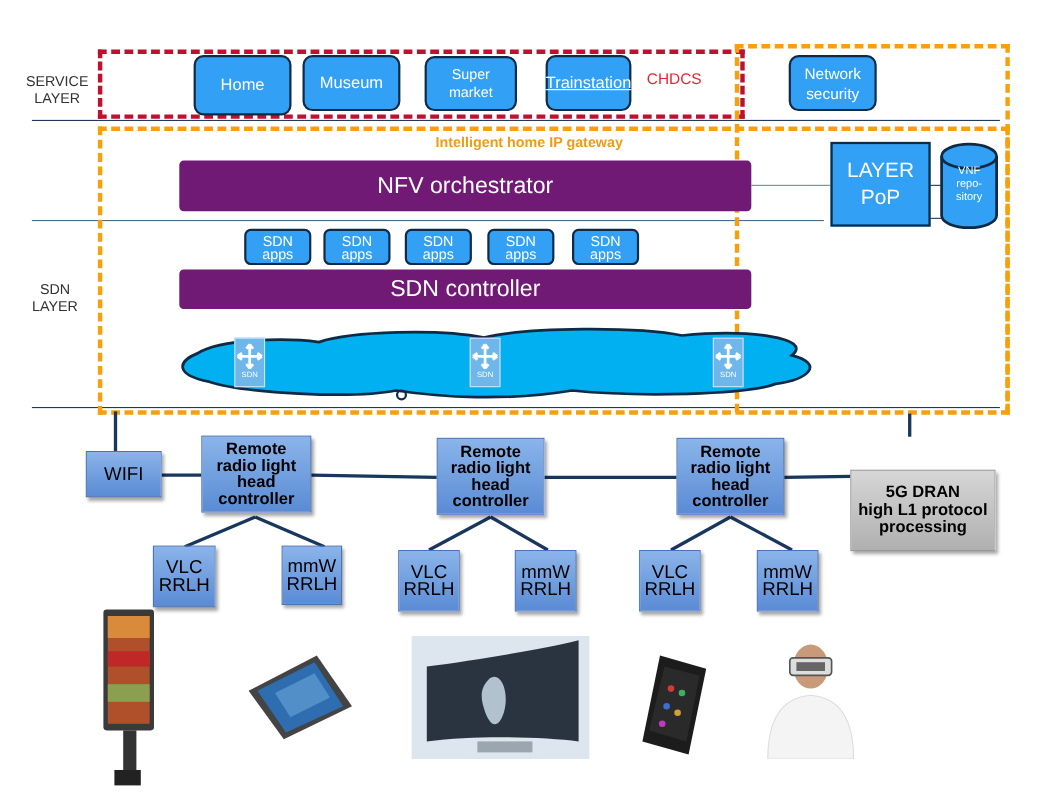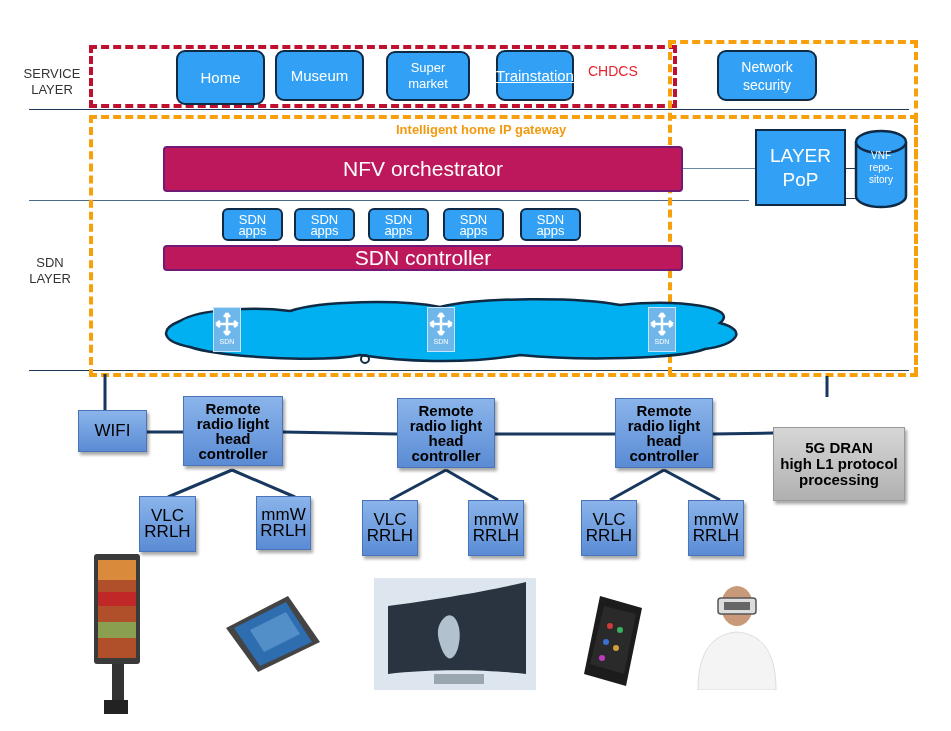--- a/index.html
+++ b/index.html
@@ -4,21 +4,21 @@
 <style>
   html, body { margin:0; padding:0; background:#ffffff; }
   body { width:951px; height:731px; position:relative; overflow:hidden; font-family:"Liberation Sans", sans-serif; }
   .abs { position:absolute; box-sizing:border-box; }
   .layer-label { font-size:13px; color:#333; text-align:center; line-height:16px; }
   .hline { height:0; border-top:1.5px solid #1f3a5a; }
   .svc-box { background:#31a0f5; border:2.5px solid #0e2a45; border-radius:9px; color:#fff; display:flex; align-items:center; justify-content:center; text-align:center; font-size:15px; line-height:17px; }
   .svc-box.small { font-size:13px; line-height:16px; }
   .dash-red { border:4px dashed #c0102f; }
   .dash-orange { border:4px dashed #f7a00c; }
-  .bar { background:#be185d; border:2px solid #701a75; border-radius:4px; color:#fff; display:flex; align-items:center; justify-content:center; font-size:21px; }
+  .bar { background:#701a75; border:6px solid #701a75; border-radius:4px; color:#fff; display:flex; align-items:center; justify-content:center; font-size:21px; }
   .app { background:#31a0f5; border:2px solid #0e2a45; border-radius:6px; color:#fff; font-size:13px; line-height:11px; text-align:center; display:flex; flex-direction:column; align-items:center; justify-content:center; }
   .nfvi { background:#31a0f5; border:2.5px solid #0e2a45; color:#fff; font-size:19px; line-height:24px; display:flex; align-items:center; justify-content:center; text-align:center; }
   .rrh { background:linear-gradient(#8ab4ea, #5a8bd4); border:1px solid #4a74b8; box-shadow:2px 3px 3px rgba(0,0,0,0.35); color:#000; font-weight:bold; text-align:center; display:flex; align-items:center; justify-content:center; }
   .gray { background:linear-gradient(#d6d6d6, #b0b0b0); border:1px solid #999; box-shadow:2px 3px 3px rgba(0,0,0,0.35); color:#000; font-weight:bold; text-align:center; display:flex; align-items:center; justify-content:center; }
   .orange-title { color:#f39a10; font-weight:bold; font-size:13px; }
   .chdcs { color:#e8242f; font-size:14px; }
 </style>
 </head>
 <body>
 
@@ -49,21 +49,21 @@
 </div>
 <div class="abs svc-box small" style="left:386px;top:51px;width:84px;height:50px;flex-direction:column;">
   <span>Super</span>
   <span>market</span>
 </div>
 <div class="abs svc-box" style="left:496px;top:50px;width:78px;height:51px;text-decoration:underline;">
   <span>Train</span>
   <span>station</span>
 </div>
 <div class="abs chdcs" style="left:588px;top:63px;">CHDCS</div>
-<div class="abs svc-box" style="left:717px;top:50px;width:100px;height:51px;flex-direction:column;font-size:14px;line-height:18px;">
+<div class="abs svc-box" style="left:717px;top:50px;width:80px;height:51px;flex-direction:column;font-size:14px;line-height:18px;">
   <span>Network</span>
   <span>security</span>
 </div>
 
 <div class="abs orange-title" style="left:363px;top:122px;padding-left:33px;">Intelligent home IP gateway</div>
 
 <div class="abs bar" style="left:163px;top:146px;width:520px;height:46px;">
   <span>NFV orchestrator</span>
 </div>
 
@@ -100,21 +100,21 @@
 </div>
 <div class="abs app" style="left:443px;top:208px;width:61px;height:33px;">
   <span>SDN</span>
   <span>apps</span>
 </div>
 <div class="abs app" style="left:520px;top:208px;width:61px;height:33px;">
   <span>SDN</span>
   <span>apps</span>
 </div>
 
-<div class="abs bar" style="left:163px;top:245px;width:520px;height:26px;">
+<div class="abs bar" style="left:163px;top:245px;width:520px;height:36px;">
   <span>SDN controller</span>
 </div>
 
 <svg class="abs" style="left:160px;top:293px;" width="580" height="75">
   <path d="M20,28 C40,15 100,14 130,18 C160,8 240,6 280,14 C320,4 420,4 460,12 C520,6 580,14 560,30 C590,38 575,52 545,56 C520,66 420,68 360,62 C300,72 240,68 200,62 C160,70 60,64 30,54 C0,48 0,36 20,28 Z" fill="#00b0f0" stroke="#0e2a45" stroke-width="2.5"></path>
   <circle cx="205" cy="66" r="4" fill="none" stroke="#0e2a45" stroke-width="2"></circle>
 </svg>
 
 <div class="abs" style="left:213px;top:307px;width:28px;height:45px;background:#6fb6ea;border:1px solid #c6e4fb;">
   <svg width="26" height="28" style="display:block;margin:2px auto 0;">

